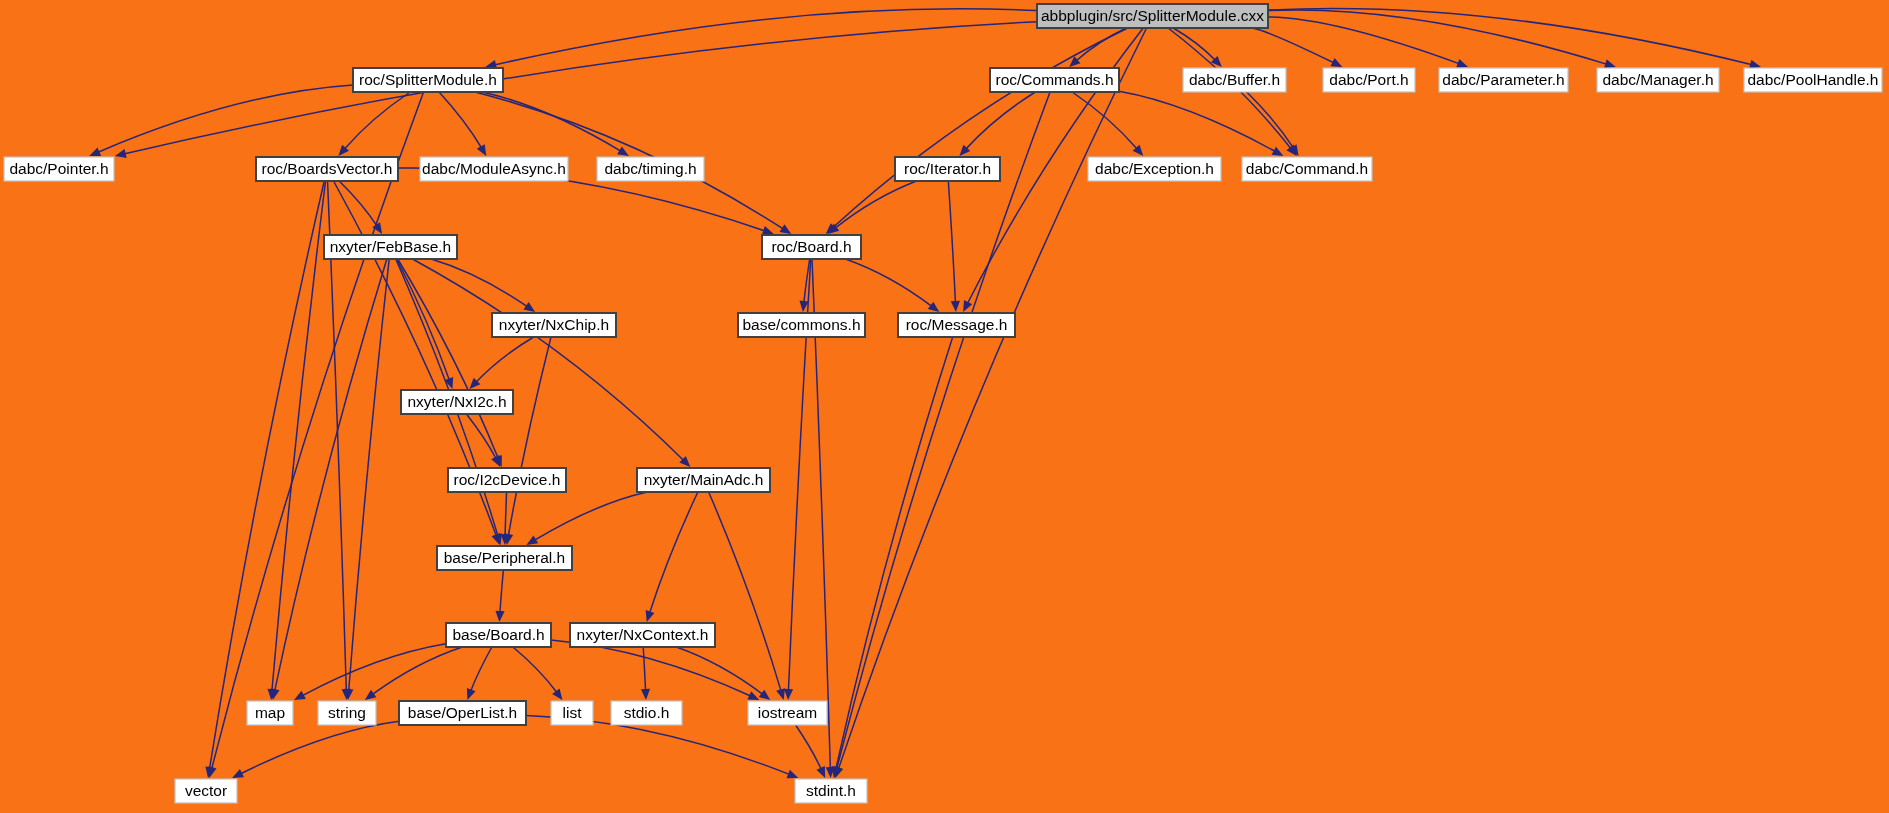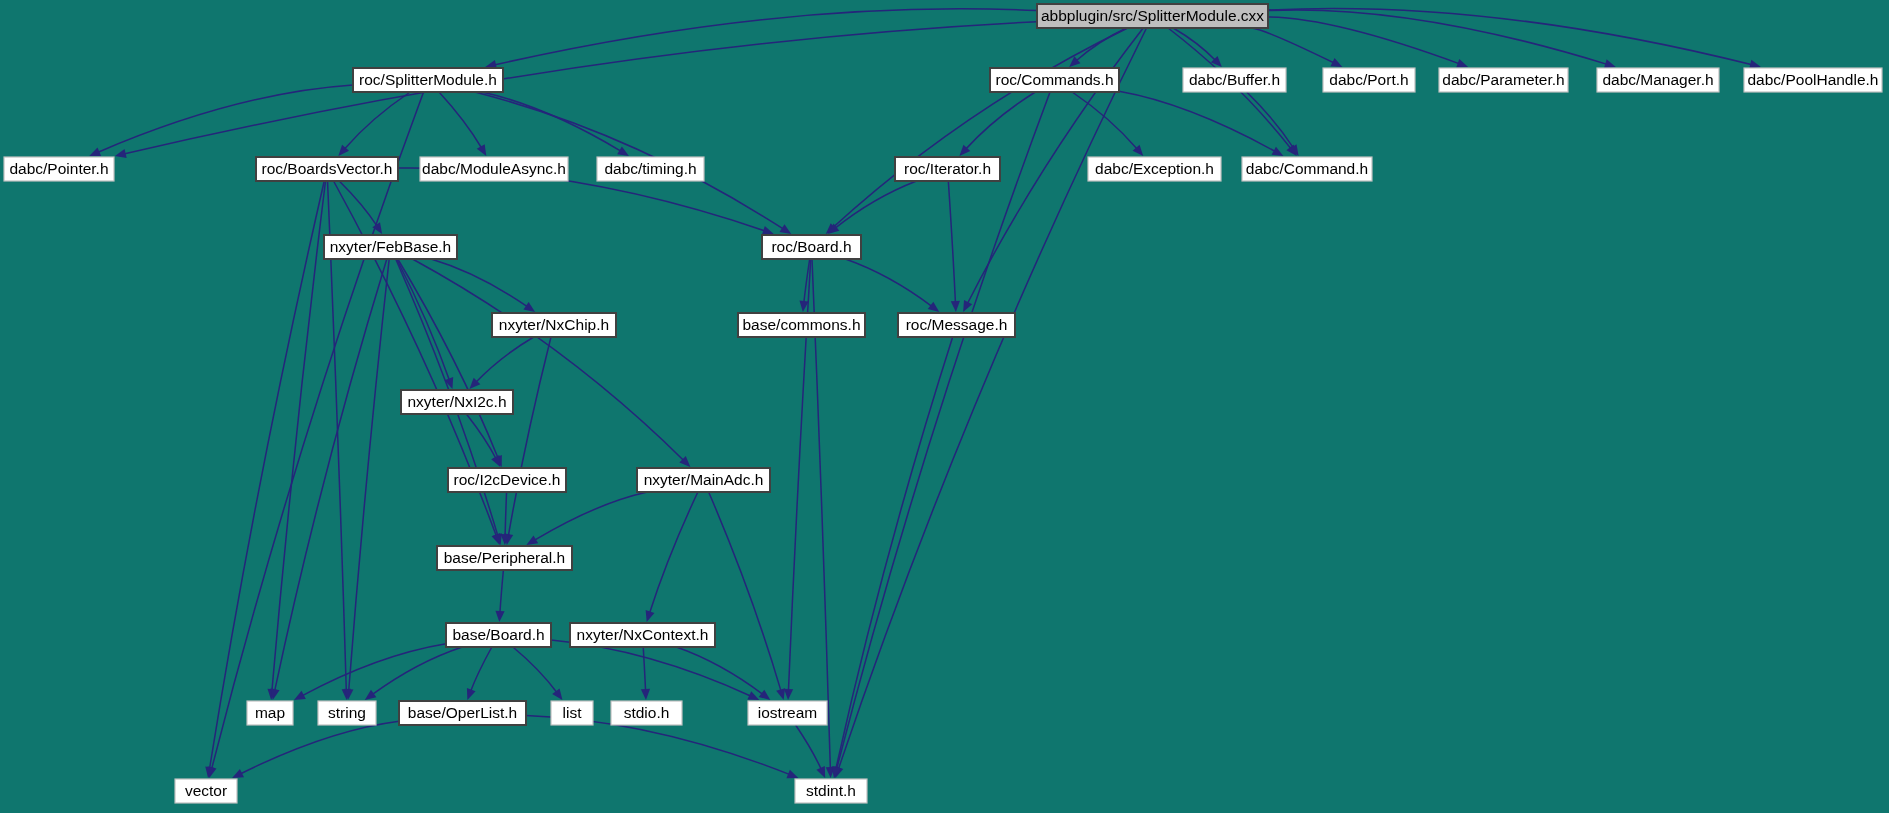--- a/index.html
+++ b/index.html
@@ -7,21 +7,21 @@
     padding: 0;
     background: #ffffff;
   }
   body {
     font-family: "Liberation Sans", sans-serif;
   }
   #graph-root {
     position: relative;
     width: 1889px;
     height: 813px;
-    background: #0f766e;
+    background: #f97316;
     overflow: hidden;
   }
   svg#graph-svg {
     position: absolute;
     top: 0;
     left: 0;
     width: 1889px;
     height: 813px;
     display: block;
   }

